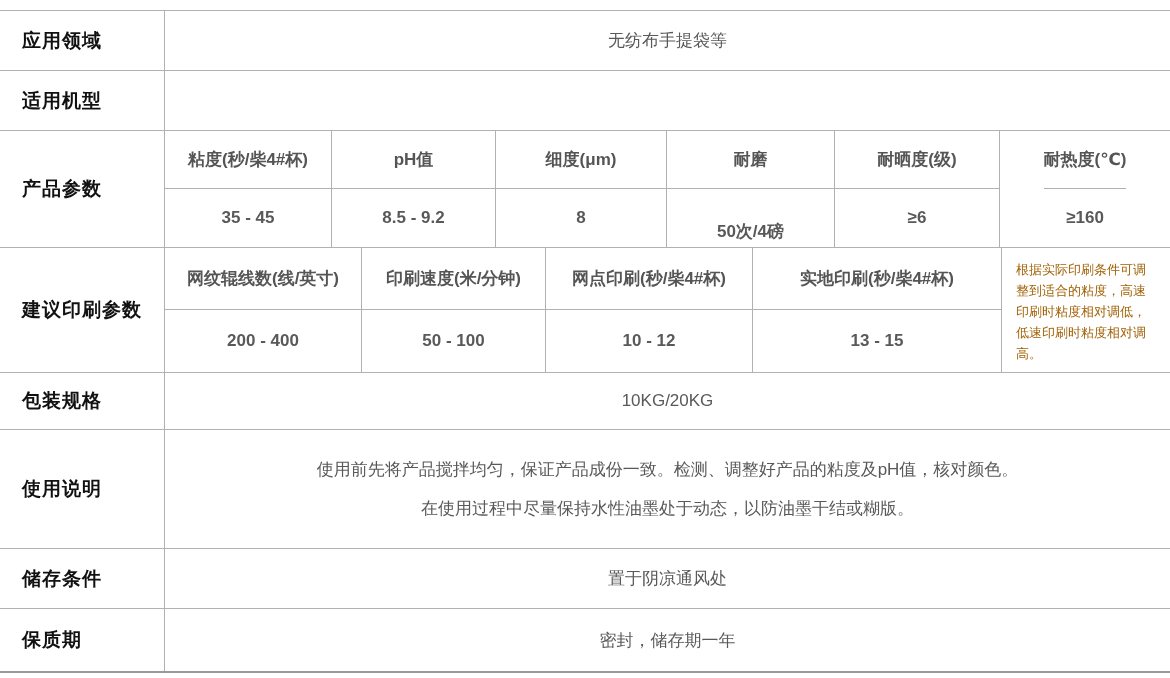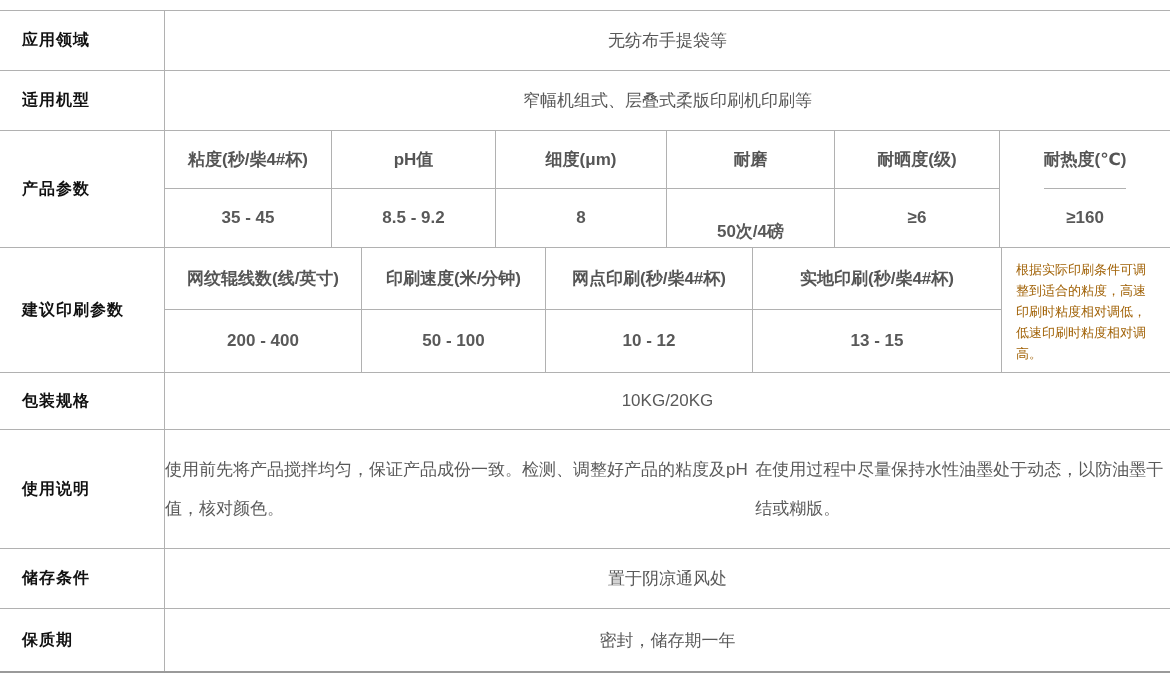--- a/index.html
+++ b/index.html
@@ -17,21 +17,21 @@
     border-bottom: 2px solid #9a9a9a;
   }
   .t-row { display: flex; border-bottom: 1px solid #b1b1b1; background: #fff; }
   .t-row.last { border-bottom: none; }
 
   .label-cell {
     flex: 0 0 165px; width: 165px;
     border-right: 1px solid #b1b1b1;
     display: flex; align-items: center;
     padding-left: 22px;
-    font-size: 16px; font-weight: bold; color: #111111;
+    font-size: 19px; font-weight: bold; color: #111111;
     letter-spacing: 1px;
   }
   .value-cell {
     flex: 1; display: flex; align-items: center; justify-content: center;
     font-size: 17px; color: #595959;
   }
 
   .cols { flex: 1; display: flex; }
   .col { display: flex; flex-direction: column; border-right: 1px solid #b1b1b1; font-weight: bold; }
   .col.no-right { border-right: none; }
@@ -50,21 +50,21 @@
   .r3 .c0 { width: 167px; } .r3 .c1 { width: 164px; } .r3 .c2 { width: 171px; }
   .r3 .c3 { width: 168px; gap: 27px; } .r3 .c4 { width: 165px; } .r3 .c5 { flex: 1; align-items: center; }
   .r4 .c0 { width: 197px; } .r4 .c1 { width: 184px; } .r4 .c2 { width: 207px; } .r4 .c3 { width: 249px; }
 
   .note-cell {
     flex: 1; padding: 10px 14px 8px 14px;
     font-size: 13px; line-height: 21px; color: #a16207;
     display: flex; align-items: center;
   }
   .usage-cell {
-    flex: 1; display: flex; flex-direction: row;
+    flex: 1; display: flex; flex-direction: column;
     align-items: center; justify-content: center;
     font-size: 17px; color: #595959; line-height: 39px;
   }
 
   .h60  { height: 60px; }
   .h117 { height: 117px; }
   .h125 { height: 125px; }
   .h57  { height: 57px; }
   .h119 { height: 119px; }
   .h62  { height: 62px; }
@@ -75,21 +75,20 @@
 <div class="page">
   <div class="spec-table">
 
     <div class="t-row h60">
       <div class="label-cell">应用领域</div>
       <div class="value-cell">无纺布手提袋等</div>
     </div>
 
     <div class="t-row h60">
       <div class="label-cell">适用机型</div>
-      <div class="value-cell">窄幅机组式、层叠式柔版印刷机印刷等</div>
     </div>
 
     <div class="t-row h117 r3">
       <div class="label-cell">产品参数</div>
       <div class="cols">
         <div class="col c0">
           <div class="hd">粘度(秒/柴4#杯)</div>
           <div class="vl">35 - 45</div>
         </div>
         <div class="col c1">

